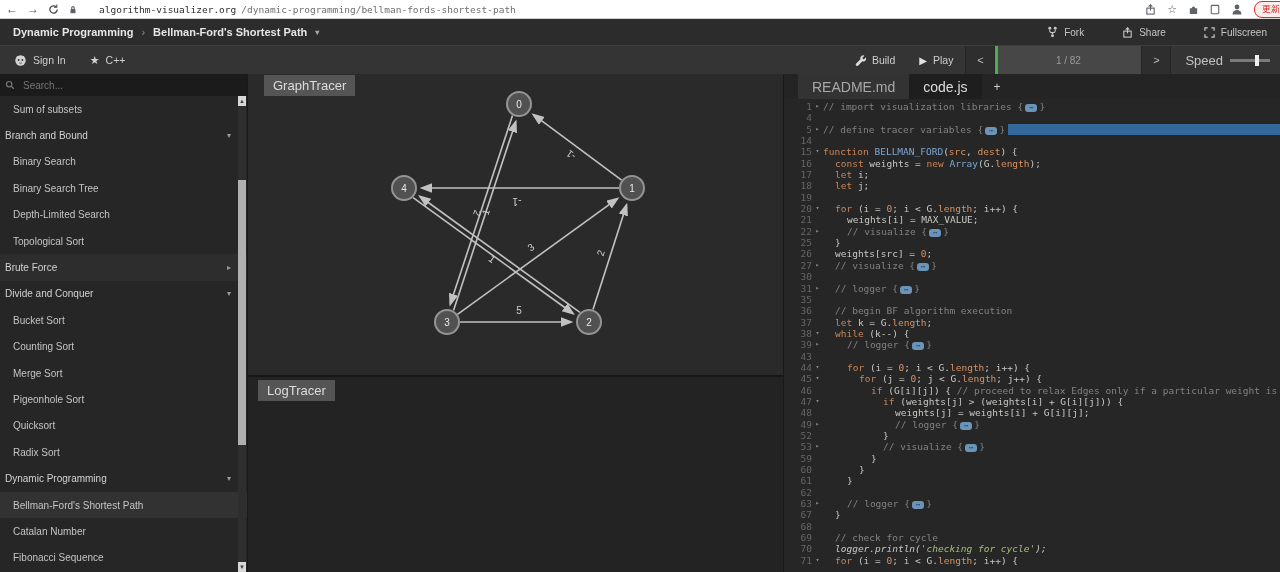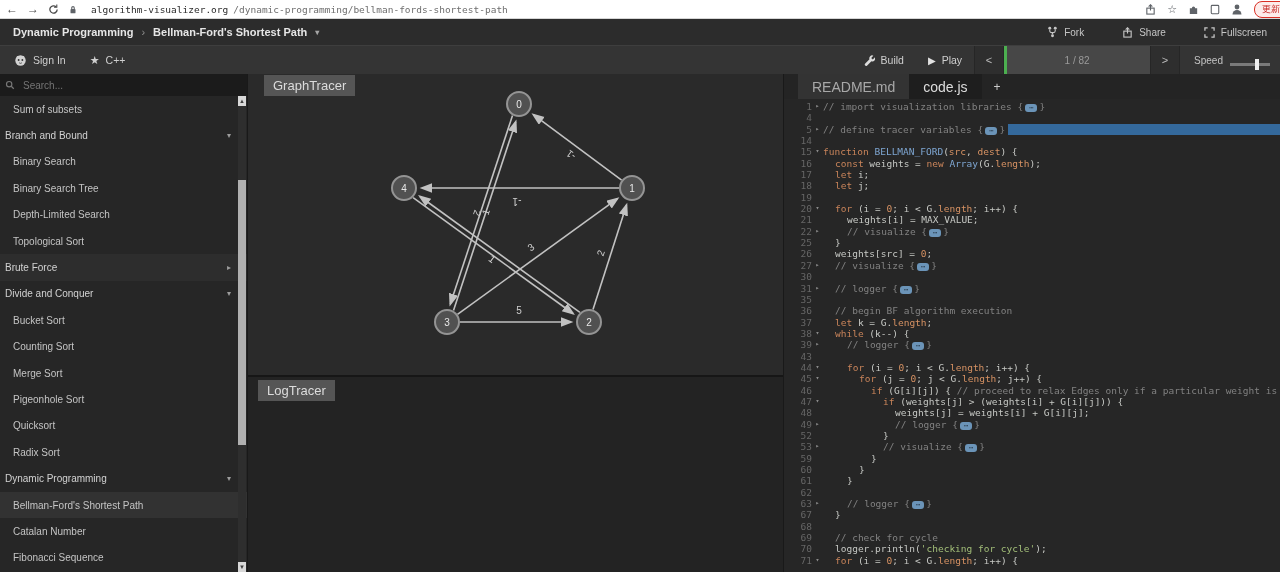--- a/index.html
+++ b/index.html
@@ -6,21 +6,21 @@
   *{box-sizing:border-box;}
   .page{width:1280px;height:572px;position:relative;overflow:hidden;background:#262626;
         font-family:"Liberation Sans",sans-serif;}
 
   
   .browser{height:19px;background:#ffffff;border-bottom:1px solid #d6d6d6;display:flex;
            align-items:center;padding:0 6px;gap:9px;}
   .bicon{color:#4a4a4a;font-size:12px;line-height:1;display:flex;align-items:center;}
   .url{display:flex;align-items:center;gap:5px;font-family:"DejaVu Sans Mono",monospace;
        font-size:9.5px;margin-left:4px;}
-  .url .dom{color:#2b2b2b;} .url .path{color:#6e6e6e;}
+  .url .dom{color:#2b2b2b;margin-left:8px;} .url .path{color:#6e6e6e;}
   .bspacer{flex:1;}
   .bright{display:flex;align-items:center;gap:11px;}
   .updpill{border:1px solid #d93025;color:#c5221f;background:#fdecea;border-radius:8px;
            font-size:9px;padding:1px 7px;white-space:nowrap;margin-right:-14px;}
 
   
   .hdr{height:26px;background:#2c2c2c;display:flex;align-items:center;padding:0 13px;}
   .crumb{display:flex;align-items:center;gap:8px;font-size:11px;font-weight:bold;color:#e6e6e6;}
   .crumb .sep{color:#8f8f8f;font-weight:normal;}
   .crumb .caret{color:#a5a5a5;font-size:8px;}
@@ -31,21 +31,21 @@
   .tbar{height:29px;background:#343434;border-top:1px solid #3e3e3e;display:flex;align-items:center;color:#cfcfcf;}
   .tleft{display:flex;align-items:center;gap:24px;padding-left:14px;font-size:10.5px;}
   .titem{display:flex;align-items:center;gap:6px;}
   .tright{margin-left:auto;display:flex;align-items:center;height:100%;}
   .tbtn{display:flex;align-items:center;gap:6px;font-size:10.5px;padding:0 12px;height:100%;}
   .navbtn{width:30px;height:100%;background:#2e2e2e;border-left:1px solid #262626;border-right:1px solid #262626;
           display:flex;align-items:center;justify-content:center;color:#bdbdbd;font-size:11px;}
   .progress{width:146px;height:100%;background:#474747;position:relative;display:flex;
             align-items:center;justify-content:center;font-size:10px;color:#9a9a9a;}
   .pfill{position:absolute;left:0;top:0;bottom:0;width:3px;background:#4caf50;}
-  .speedwrap{display:flex;align-items:flex-end;gap:7px;padding:0 10px 0 14px;font-size:10px;color:#c3c3c3;}
+  .speedwrap{display:flex;align-items:center;gap:7px;padding:0 10px 0 14px;font-size:13px;color:#c3c3c3;}
   .slider{width:40px;height:3px;background:#7a7a7a;position:relative;}
   .sthumbk{position:absolute;left:62%;top:-4px;width:4px;height:11px;background:#efefef;}
 
   
   .content{display:flex;height:498px;}
 
   
   .sidebar{width:248px;background:#262626;position:relative;border-right:1px solid #191919;flex:none;}
   .search{height:22px;background:#1b1b1b;display:flex;align-items:center;gap:6px;padding:0 5px;}
   .search input{background:transparent;border:none;outline:none;color:#8a8a8a;font-size:10px;width:180px;
@@ -534,21 +534,21 @@
             <span class="ct" style="padding-left: 0px;"></span>
           </div>
           <div class="cl">
             <span class="gut">69</span>
             <span class="fold"></span>
             <span class="ct" style="padding-left: 12px;"><span class="tok-c">// check for cycle</span></span>
           </div>
           <div class="cl">
             <span class="gut">70</span>
             <span class="fold"></span>
-            <span class="ct" style="padding-left: 12px;"><span class="tok-d">logger.println(</span><span class="tok-s">'checking for cycle'</span><span class="tok-d">);</span></span>
+            <span class="ct" style="padding-left: 12px; font-style: italic;"><span class="tok-d">logger.println(</span><span class="tok-s">'checking for cycle'</span><span class="tok-d">);</span></span>
           </div>
           <div class="cl">
             <span class="gut">71</span>
             <span class="fold">▾</span>
             <span class="ct" style="padding-left: 12px;"><span class="tok-k">for </span><span class="tok-d">(i = </span><span class="tok-o">0</span><span class="tok-d">; i &lt; G.</span><span class="tok-o">length</span><span class="tok-d">; i++) {</span></span>
           </div>
         </div>
     </div>
 
   </div>

